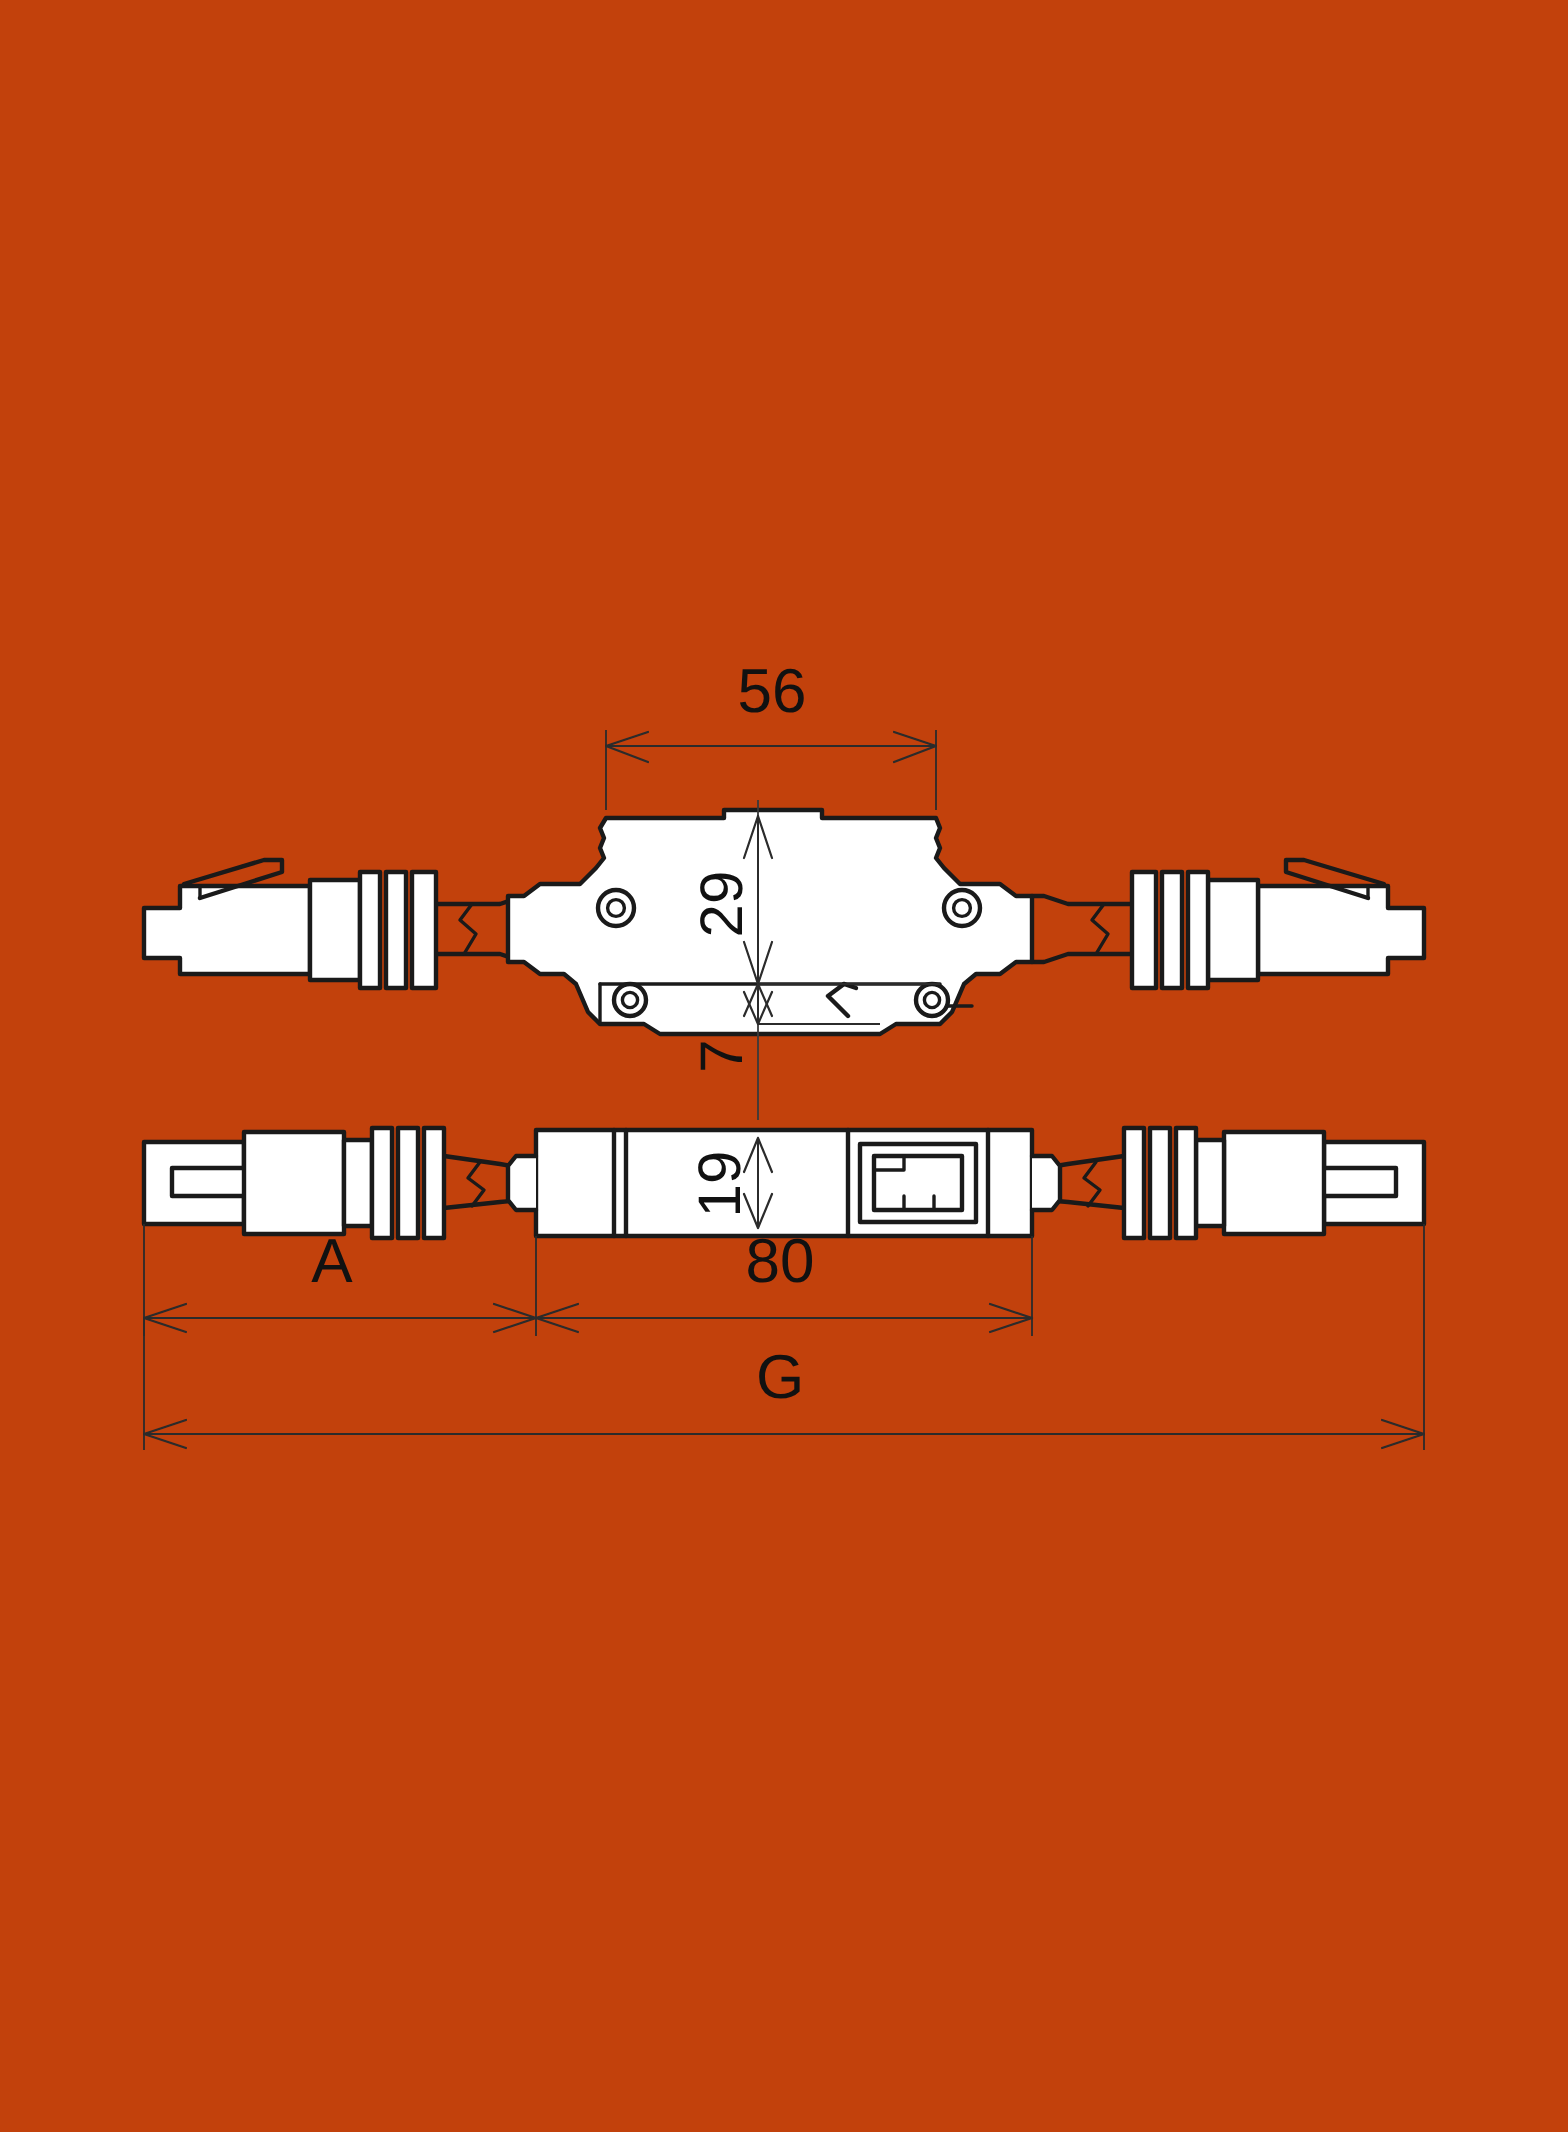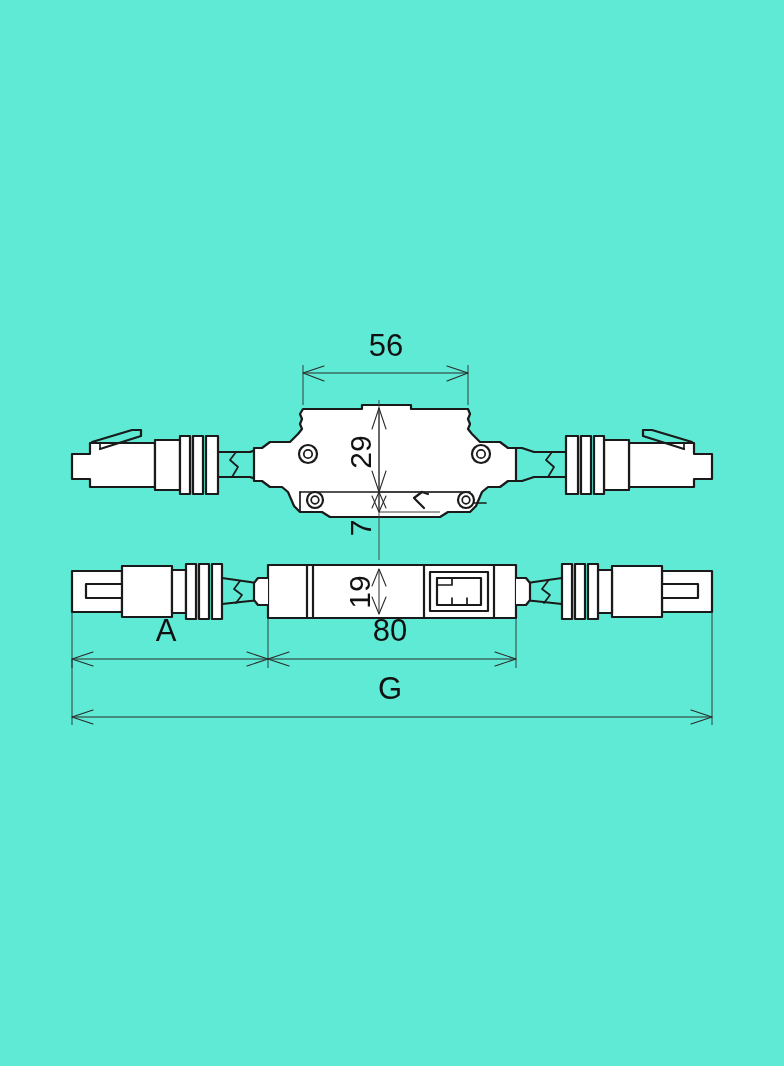--- a/index.html
+++ b/index.html
@@ -10,21 +10,21 @@
   body {
     width: 784px;
     height: 1066px;
     font-family: "Liberation Sans", sans-serif;
     overflow: hidden;
   }
   #drawing-root {
     position: relative;
     width: 784px;
     height: 1066px;
-    background: #5eead4;
+    background: #c2410c;
   }
   svg#technical-drawing {
     display: block;
     width: 784px;
     height: 1066px;
   }
   .outline {
     fill: #ffffff;
     stroke: #1a1a1a;
     stroke-width: 2.2;

